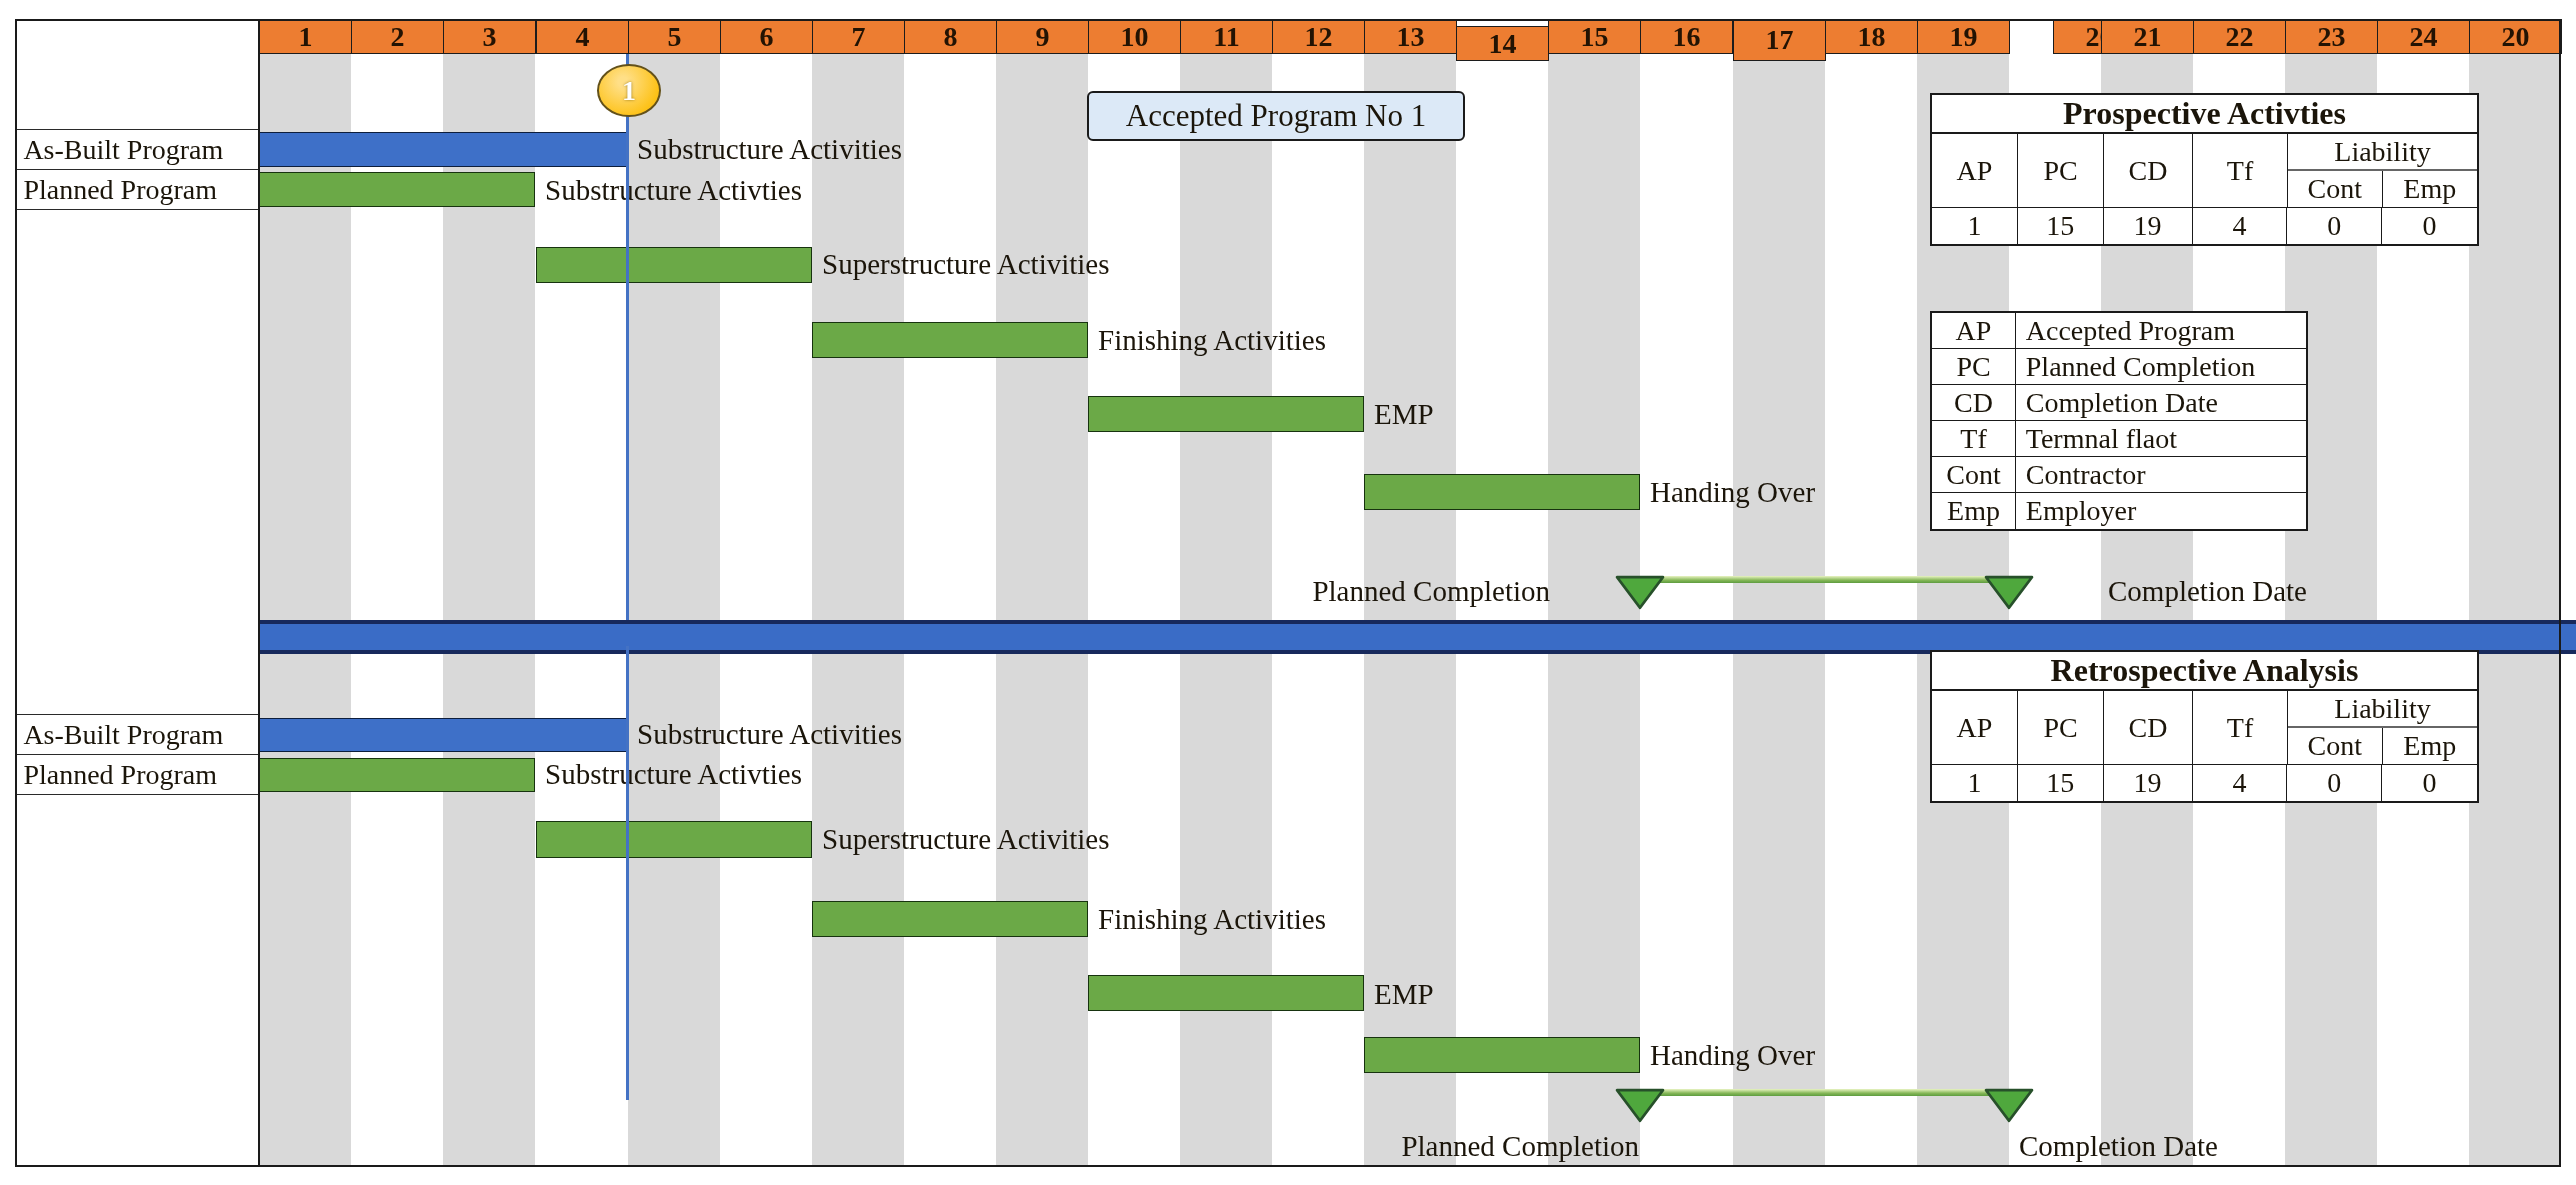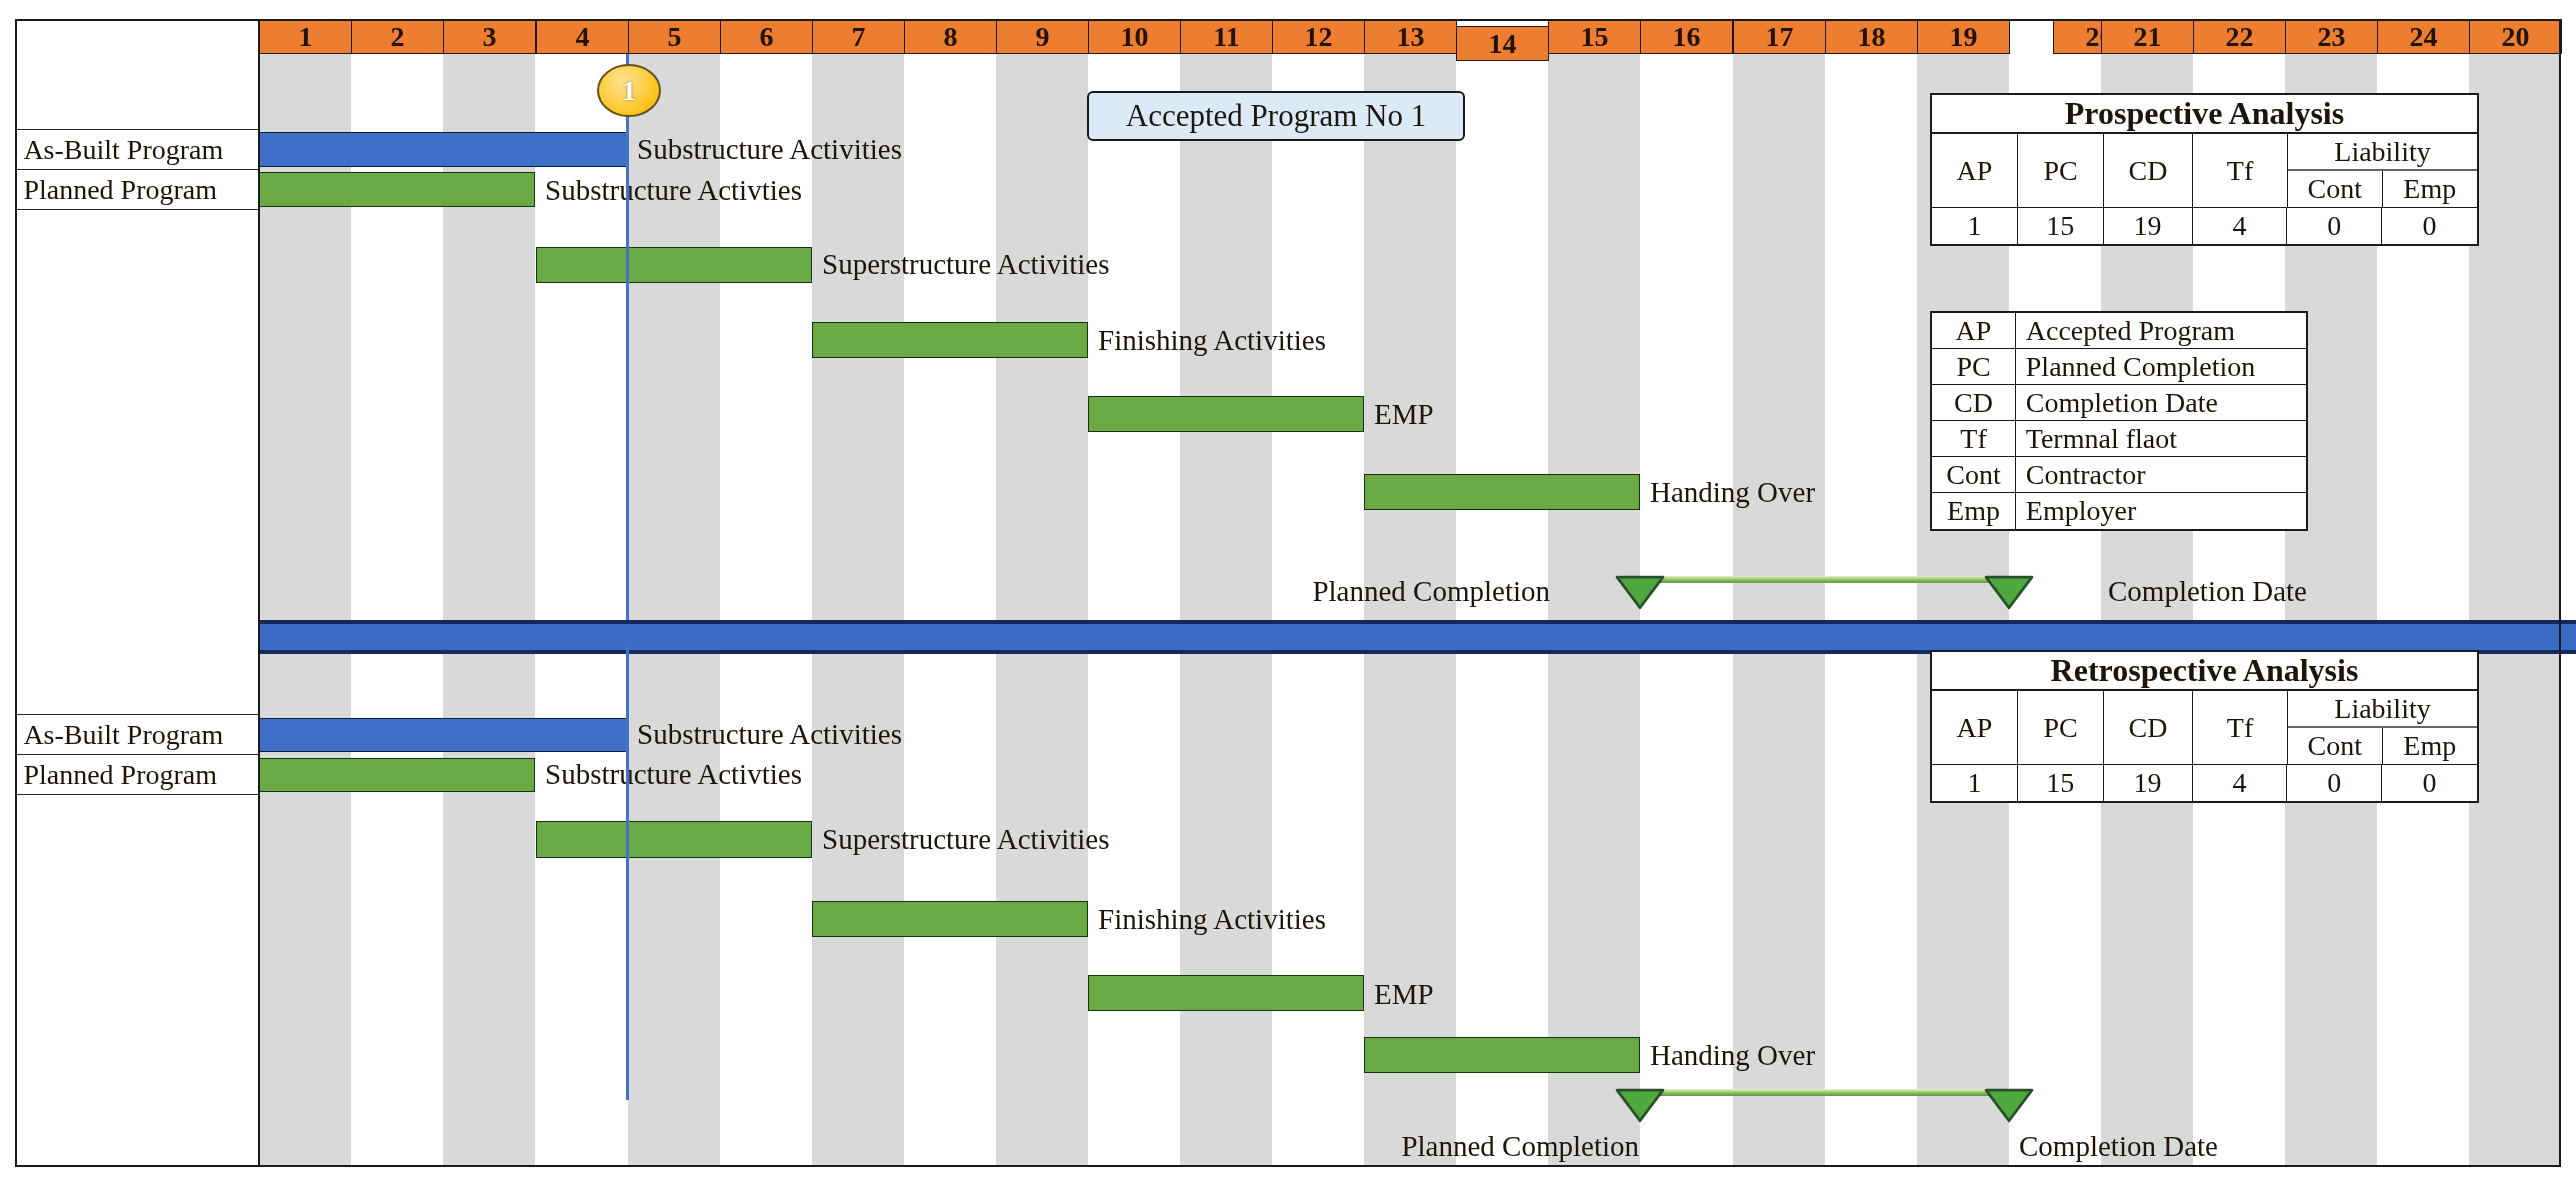--- a/index.html
+++ b/index.html
@@ -74,21 +74,21 @@
     <div class="hdr" style="left: 812px; top: 19px; width: 93px; height: 35px;">7</div>
     <div class="hdr" style="left: 904px; top: 19px; width: 93px; height: 35px;">8</div>
     <div class="hdr" style="left: 996px; top: 19px; width: 93px; height: 35px;">9</div>
     <div class="hdr" style="left: 1088px; top: 19px; width: 93px; height: 35px;">10</div>
     <div class="hdr" style="left: 1180px; top: 19px; width: 93px; height: 35px;">11</div>
     <div class="hdr" style="left: 1272px; top: 19px; width: 93px; height: 35px;">12</div>
     <div class="hdr" style="left: 1364px; top: 19px; width: 93px; height: 35px;">13</div>
     <div class="hdr" style="left: 1456px; top: 26px; width: 93px; height: 35px;">14</div>
     <div class="hdr" style="left: 1548px; top: 19px; width: 93px; height: 35px;">15</div>
     <div class="hdr" style="left: 1640px; top: 19px; width: 93px; height: 35px;">16</div>
-    <div class="hdr" style="left: 1733px; top: 19px; width: 93px; height: 35px;">17</div>
+    <div class="hdr" style="left: 1733px; top: 19px; width: 93px; height: 42px;">17</div>
     <div class="hdr" style="left: 1825px; top: 19px; width: 93px; height: 35px;">18</div>
     <div class="hdr" style="left: 1917px; top: 19px; width: 93px; height: 35px;">19</div>
     <div class="hdr" style="left: 2009px; top: 19px; width: 93px; height: 35px; margin-left: 44px;">20</div>
     <div class="hdr" style="left: 2101px; top: 19px; width: 93px; height: 35px;">21</div>
     <div class="hdr" style="left: 2193px; top: 19px; width: 93px; height: 35px;">22</div>
     <div class="hdr" style="left: 2285px; top: 19px; width: 93px; height: 35px;">23</div>
     <div class="hdr" style="left: 2377px; top: 19px; width: 93px; height: 35px;">24</div>
     <div class="hdr" style="left: 2469px; top: 19px; width: 93px; height: 35px;">20</div>
     <div class="progcell" style="left: 15.4px; top: 129px; width: 244px; height: 41px;">As-Built Program</div>
     <div class="progcell" style="left: 15.4px; top: 169px; width: 244px; height: 41px;">Planned Program</div>
@@ -107,21 +107,21 @@
     <div class="conn" style="left: 1659px; top: 576px; width: 332px;"></div>
     <div class="tri" style="left: 1615px; top: 575px; width: 50px; height: 35px;"><svg width="50" height="35" viewBox="0 0 72 50">
         <polygon points="3,3 69,3 36,47" fill="#4FA83D" stroke="#27502a" stroke-width="4" stroke-linejoin="round"></polygon>
       </svg></div>
     <div class="tri" style="left: 1984px; top: 575px; width: 50px; height: 35px;"><svg width="50" height="35" viewBox="0 0 72 50">
         <polygon points="3,3 69,3 36,47" fill="#4FA83D" stroke="#27502a" stroke-width="4" stroke-linejoin="round"></polygon>
       </svg></div>
     <div class="mslab" style="left: 1221px; top: 575px; width: 329px; text-align: right;">Planned Completion</div>
     <div class="mslab" style="left: 2108px; top: 575px;">Completion Date</div>
     <div class="tbl" style="left: 1930px; top: 93px; width: 545px;">
-      <div class="ttitle" style="height: 39px;">Prospective Analysis</div>
+      <div class="ttitle" style="height: 39px;">Prospective Activties</div>
       <div class="trow" style="height: 74px; border-bottom: 1.4px solid rgb(26, 26, 26);">
         <div class="tcell" style="width: 86px; border-right: 1.4px solid rgb(26, 26, 26);">AP</div>
         <div class="tcell" style="width: 86px; border-right: 1.4px solid rgb(26, 26, 26);">PC</div>
         <div class="tcell" style="width: 89px; border-right: 1.4px solid rgb(26, 26, 26);">CD</div>
         <div class="tcell" style="width: 95px; border-right: 1.4px solid rgb(26, 26, 26);">Tf</div>
         <div style="width: 189px; display: flex; flex-direction: column;">
           <div class="tcell" style="height: 37px; border-bottom: 2.1px solid rgb(102, 102, 102);">Liability</div>
           <div style="display: flex; flex: 1 1 0%;">
             <div class="tcell" style="width: 95px; border-right: 1.4px solid rgb(26, 26, 26);">Cont</div>
             <div class="tcell" style="width: 95px;">Emp</div>

